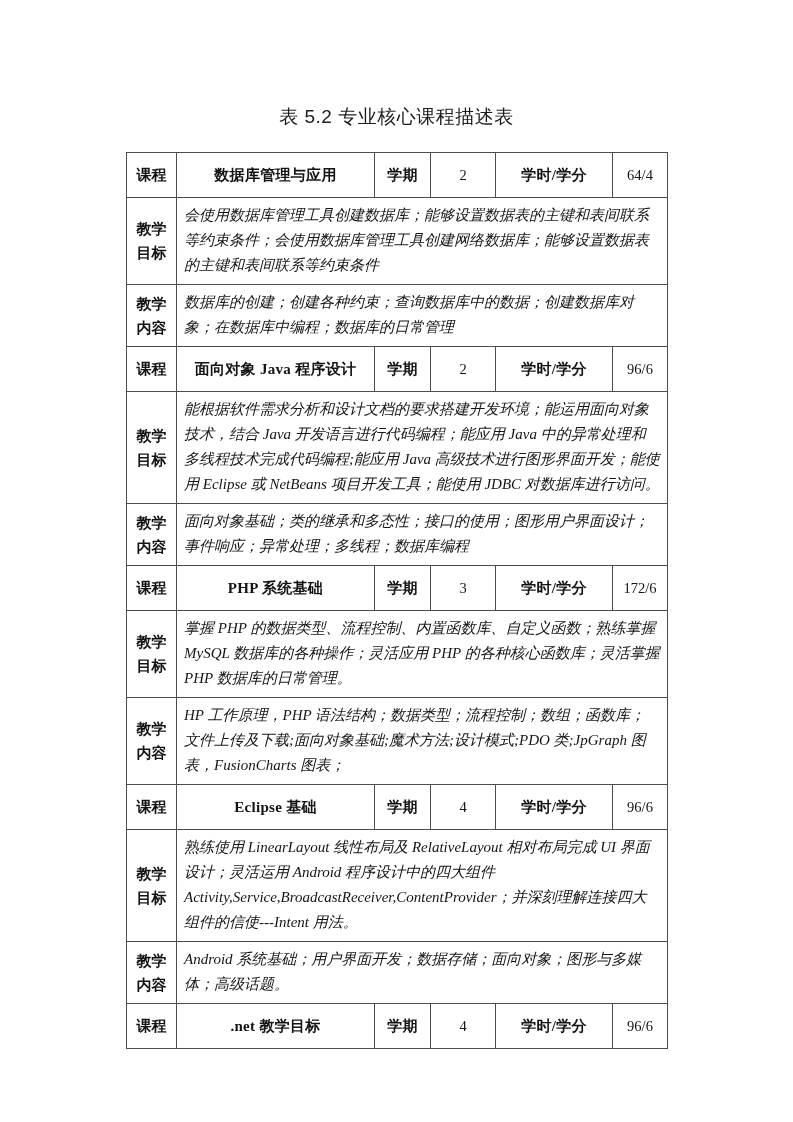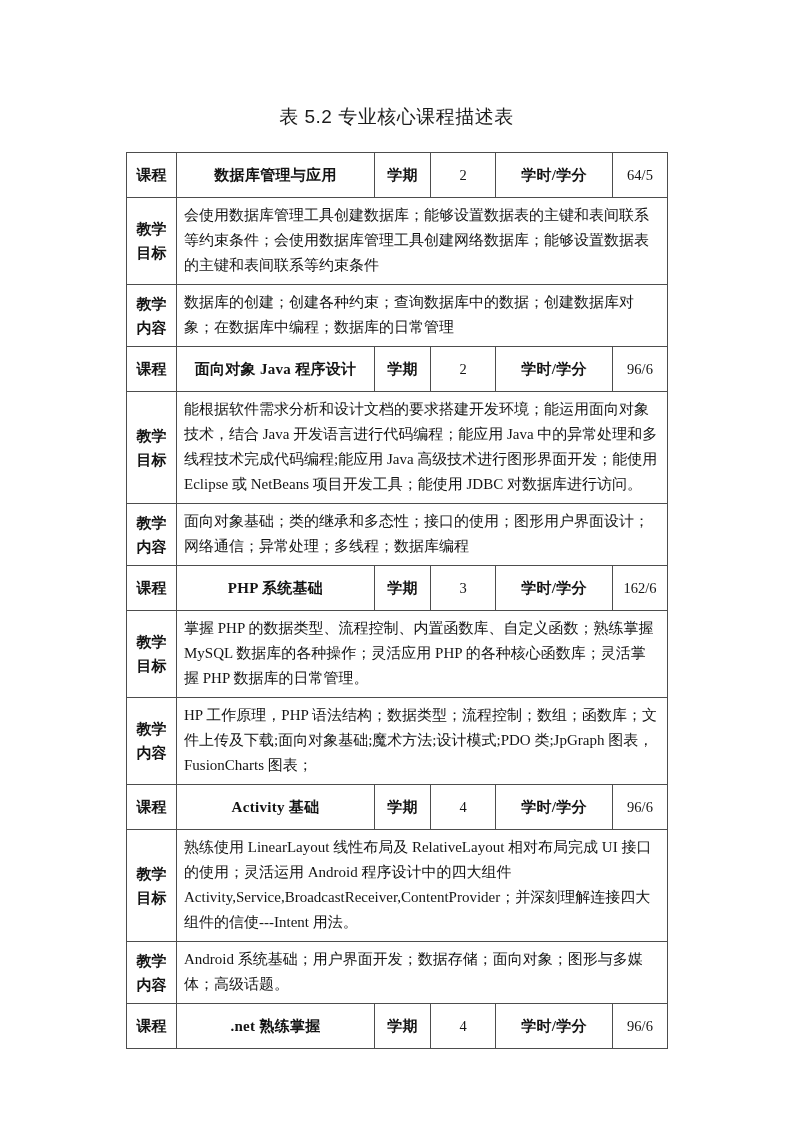--- a/index.html
+++ b/index.html
@@ -45,20 +45,21 @@
     line-height:24px;
     margin-left:36px;
   }
   td.course-name, td.head { font-weight:bold; letter-spacing:0.3px; }
   td.val { font-weight:normal; font-size:14.5px; }
   td.detail {
     padding:5px 7px 6px 7px;
     line-height:25px;
     text-align:left;
     word-break:break-word;
+    font-style:italic;
   }
 </style>
 </head>
 <body>
 
 <div class="page">
 
   <div class="caption">表 5.2 专业核心课程描述表</div>
 
   <table class="course-table">
@@ -71,21 +72,21 @@
         <col class="c6">
     </colgroup>
     <tbody>
 
       <tr class="course-row">
         <td class="lbl">课程</td>
         <td class="course-name">数据库管理与应用</td>
         <td class="head">学期</td>
         <td class="val">2</td>
         <td class="head">学时/学分</td>
-        <td class="val">64/5</td>
+        <td class="val">64/4</td>
       </tr>
 
       <tr>
         <td class="lbl">教学目标</td>
         <td class="detail" colspan="5">会使用数据库管理工具创建数据库；能够设置数据表的主键和表间联系等约束条件；会使用数据库管理工具创建网络数据库；能够设置数据表的主键和表间联系等约束条件</td>
       </tr>
 
       <tr>
         <td class="lbl">教学内容</td>
         <td class="detail" colspan="5">数据库的创建；创建各种约束；查询数据库中的数据；创建数据库对象；在数据库中编程；数据库的日常管理</td>
@@ -100,64 +101,64 @@
         <td class="val">96/6</td>
       </tr>
 
       <tr>
         <td class="lbl">教学目标</td>
         <td class="detail" colspan="5">能根据软件需求分析和设计文档的要求搭建开发环境；能运用面向对象技术，结合 Java 开发语言进行代码编程；能应用 Java 中的异常处理和多线程技术完成代码编程;能应用 Java 高级技术进行图形界面开发；能使用 Eclipse 或 NetBeans 项目开发工具；能使用 JDBC 对数据库进行访问。</td>
       </tr>
 
       <tr>
         <td class="lbl">教学内容</td>
-        <td class="detail" colspan="5">面向对象基础；类的继承和多态性；接口的使用；图形用户界面设计；网络通信；异常处理；多线程；数据库编程</td>
+        <td class="detail" colspan="5">面向对象基础；类的继承和多态性；接口的使用；图形用户界面设计；事件响应；异常处理；多线程；数据库编程</td>
       </tr>
 
       <tr class="course-row">
         <td class="lbl">课程</td>
         <td class="course-name">PHP 系统基础</td>
         <td class="head">学期</td>
         <td class="val">3</td>
         <td class="head">学时/学分</td>
-        <td class="val">162/6</td>
+        <td class="val">172/6</td>
       </tr>
 
       <tr>
         <td class="lbl">教学目标</td>
         <td class="detail" colspan="5">掌握 PHP 的数据类型、流程控制、内置函数库、自定义函数；熟练掌握 MySQL 数据库的各种操作；灵活应用 PHP 的各种核心函数库；灵活掌握 PHP 数据库的日常管理。</td>
       </tr>
 
       <tr>
         <td class="lbl">教学内容</td>
         <td class="detail" colspan="5">HP 工作原理，PHP 语法结构；数据类型；流程控制；数组；函数库；文件上传及下载;面向对象基础;魔术方法;设计模式;PDO 类;JpGraph 图表，FusionCharts 图表；</td>
       </tr>
 
       <tr class="course-row">
         <td class="lbl">课程</td>
-        <td class="course-name">Activity 基础</td>
+        <td class="course-name">Eclipse 基础</td>
         <td class="head">学期</td>
         <td class="val">4</td>
         <td class="head">学时/学分</td>
         <td class="val">96/6</td>
       </tr>
 
       <tr>
         <td class="lbl">教学目标</td>
-        <td class="detail" colspan="5">熟练使用 LinearLayout 线性布局及 RelativeLayout 相对布局完成 UI 接口的使用；灵活运用 Android 程序设计中的四大组件 Activity,Service,BroadcastReceiver,ContentProvider；并深刻理解连接四大组件的信使---Intent 用法。</td>
+        <td class="detail" colspan="5">熟练使用 LinearLayout 线性布局及 RelativeLayout 相对布局完成 UI 界面设计；灵活运用 Android 程序设计中的四大组件 Activity,Service,BroadcastReceiver,ContentProvider；并深刻理解连接四大组件的信使---Intent 用法。</td>
       </tr>
 
       <tr>
         <td class="lbl">教学内容</td>
         <td class="detail" colspan="5">Android 系统基础；用户界面开发；数据存储；面向对象；图形与多媒体；高级话题。</td>
       </tr>
 
       <tr class="course-row">
         <td class="lbl">课程</td>
-        <td class="course-name">.net 熟练掌握</td>
+        <td class="course-name">.net 教学目标</td>
         <td class="head">学期</td>
         <td class="val">4</td>
         <td class="head">学时/学分</td>
         <td class="val">96/6</td>
       </tr>
 
     </tbody>
   </table>
 </div>
 

